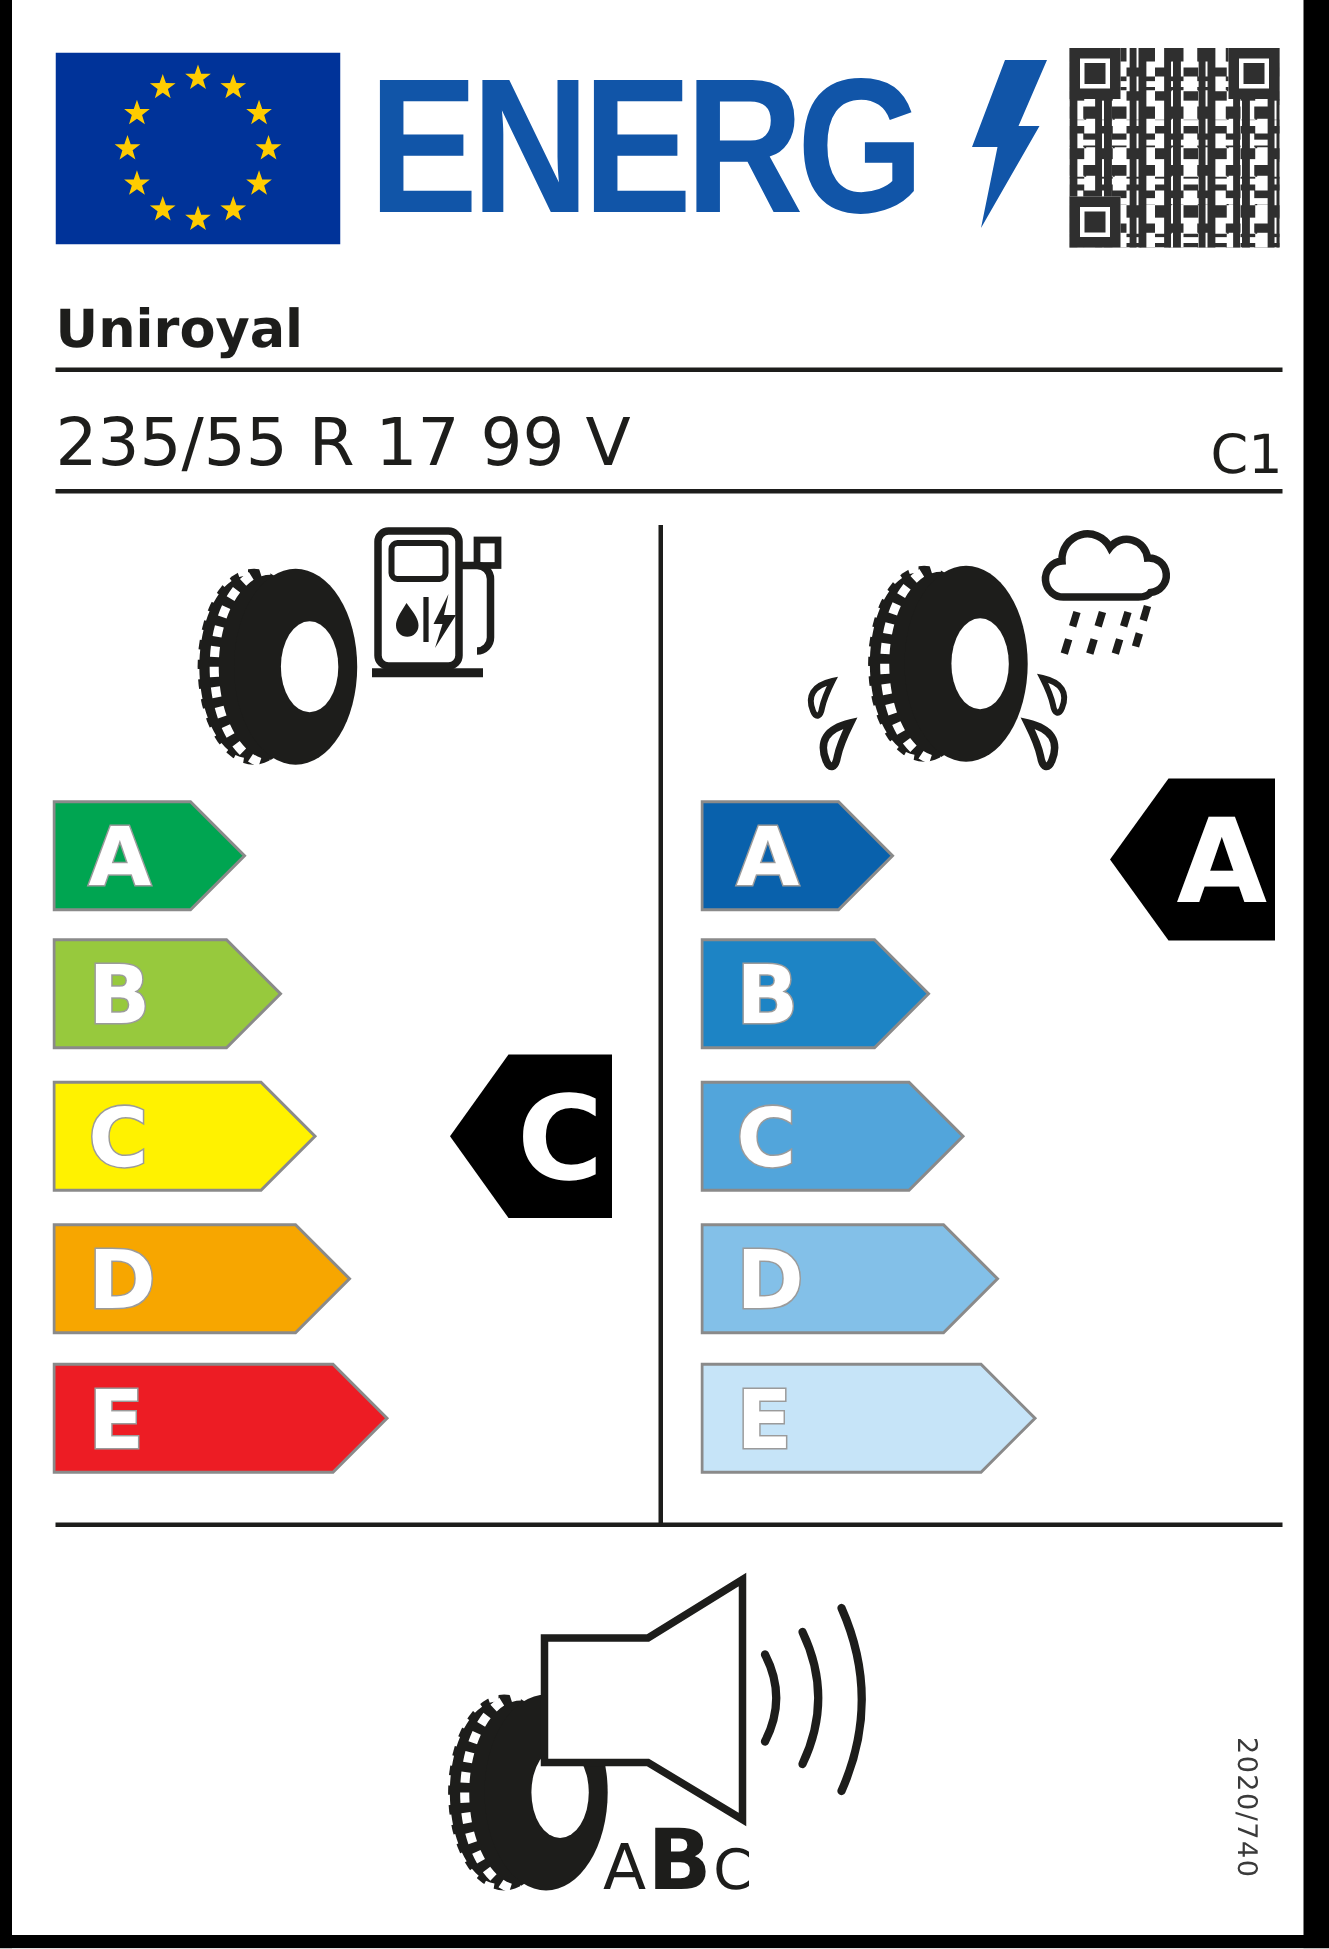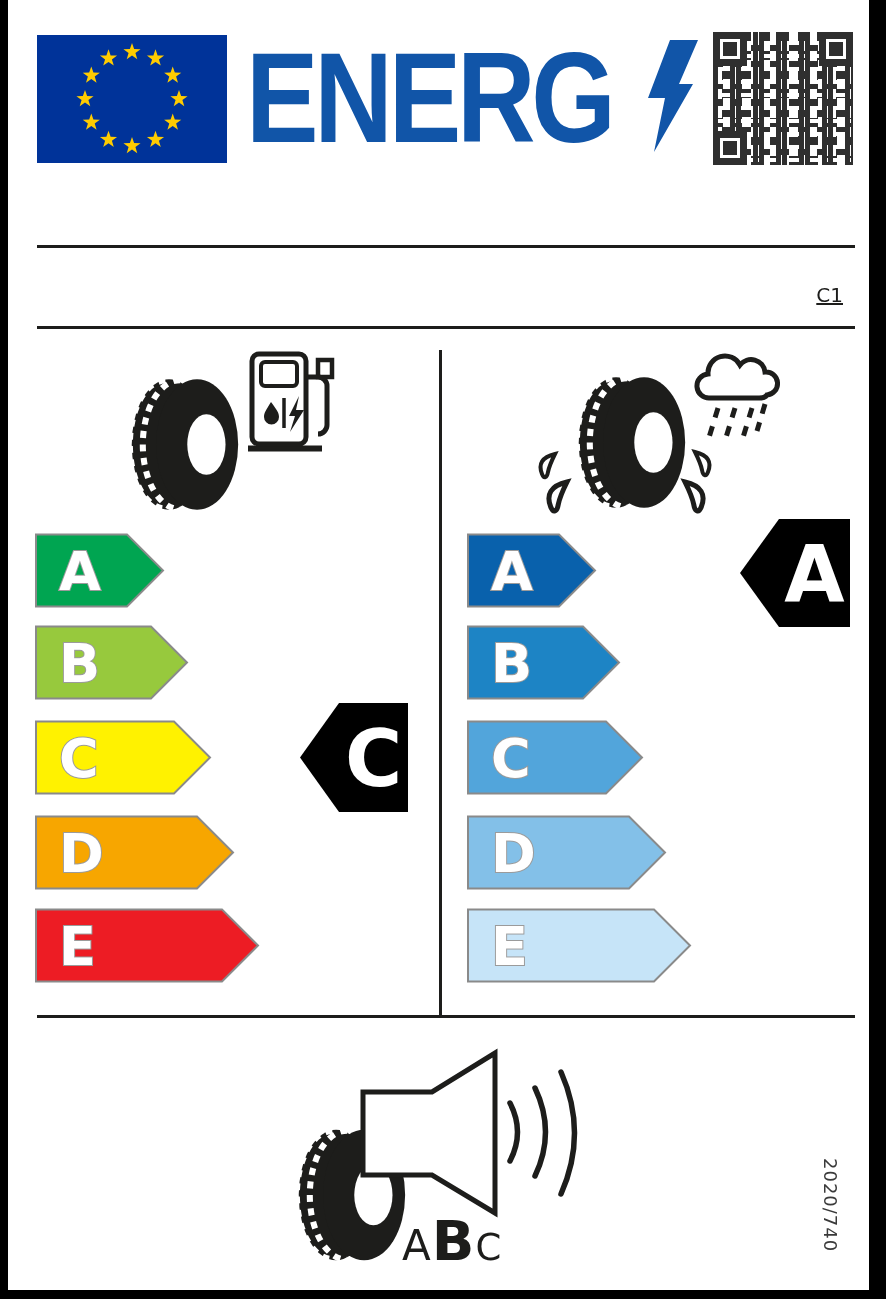--- a/index.html
+++ b/index.html
@@ -11,21 +11,21 @@
   .b-right{left:869px;top:0;width:17px;height:1299px;}
   .b-bottom{left:0;top:1290px;width:886px;height:9px;}
   .hr{position:absolute;height:3px;background:#1d1d1b;}
   .vdivider{position:absolute;width:3px;background:#1d1d1b;}
   .energ{position:absolute;left:246px;top:34px;font-size:128px;line-height:1;
          font-family:"Liberation Sans","DejaVu Sans",sans-serif;font-weight:bold;
          color:#1155a8;letter-spacing:-5px;transform:scaleX(.85);transform-origin:left top;}
   .brand{position:absolute;left:37px;top:200px;font-size:35px;font-weight:bold;}
   .article{position:absolute;right:31px;top:202px;font-size:35px;}
   .dimension{position:absolute;left:37px;top:270px;font-size:44px;}
-  .tyreclass{position:absolute;right:43px;top:283px;font-size:20px;text-decoration:underline;}
+  .tyreclass{position:absolute;right:31px;top:283px;font-size:36px;}
   .arrow-letter{font-family:"DejaVu Sans",sans-serif;font-weight:bold;fill:#fff;
                 stroke:#9b9b9b;stroke-width:2px;paint-order:stroke;}
   .black-letter{font-family:"DejaVu Sans",sans-serif;font-weight:bold;fill:#fff;}
   .qr{position:absolute;left:713px;top:32px;width:140px;height:133px;background:#fff;
       background-image:
         repeating-linear-gradient(90deg,#2f2f2f 0 5px,transparent 5px 17px),
         repeating-linear-gradient(0deg,#fff 0 4px,transparent 4px 15px),
         repeating-conic-gradient(#2f2f2f 0% 25%,#fff 0% 50%);
       background-size:23px 19px,17px 13px,19px 19px;}
   .finder{position:absolute;width:34px;height:34px;border:7px solid #2f2f2f;background:#fff;box-sizing:border-box;}
@@ -87,22 +87,24 @@
   <svg class="abs" style="left:648px;top:40px" width="50" height="112" viewBox="0 0 50 112">
     <polygon points="22,0 50,0 31,44 45,44 6,112 17,58 0,58" fill="#1155a8"></polygon>
   </svg>
 
   <div class="qr">
     <span class="finder f-tl"></span>
     <span class="finder f-tr"></span>
     <span class="finder f-bl"></span>
   </div>
 
+  <div class="brand">Uniroyal</div>
   <div class="hr" style="left:37px;top:245px;width:818px"></div>
 
+  <div class="dimension">235/55 R 17 99 V</div>
   <div class="tyreclass">C1</div>
   <div class="hr" style="left:37px;top:326px;width:818px"></div>
 
   <div class="vdivider" style="left:439px;top:350px;height:667px"></div>
 
   <svg class="abs" style="left:128px;top:372px" width="112" height="145" viewBox="0 0 120 145">
       <use href="#tire-symbol"></use>
     </svg>
   <svg class="abs" style="left:248px;top:350px" width="92" height="102" viewBox="0 0 92 102">
     <path d="M0,98.5 H74" stroke="#1d1d1b" stroke-width="6" fill="none"></path>

